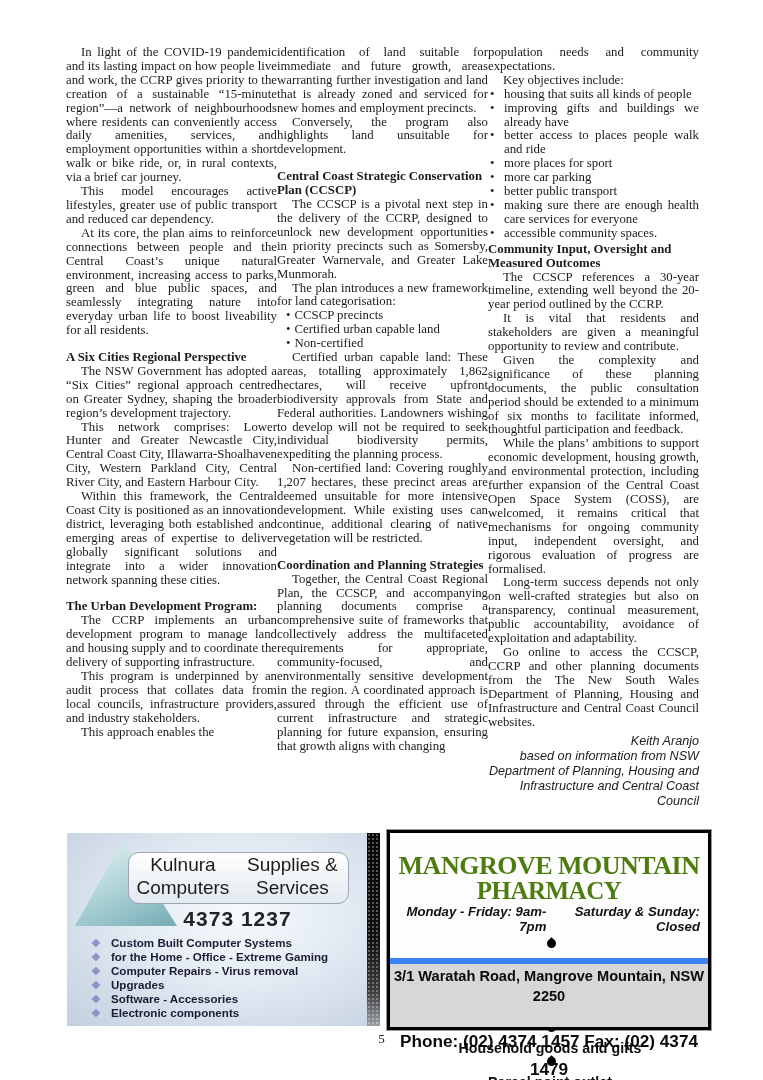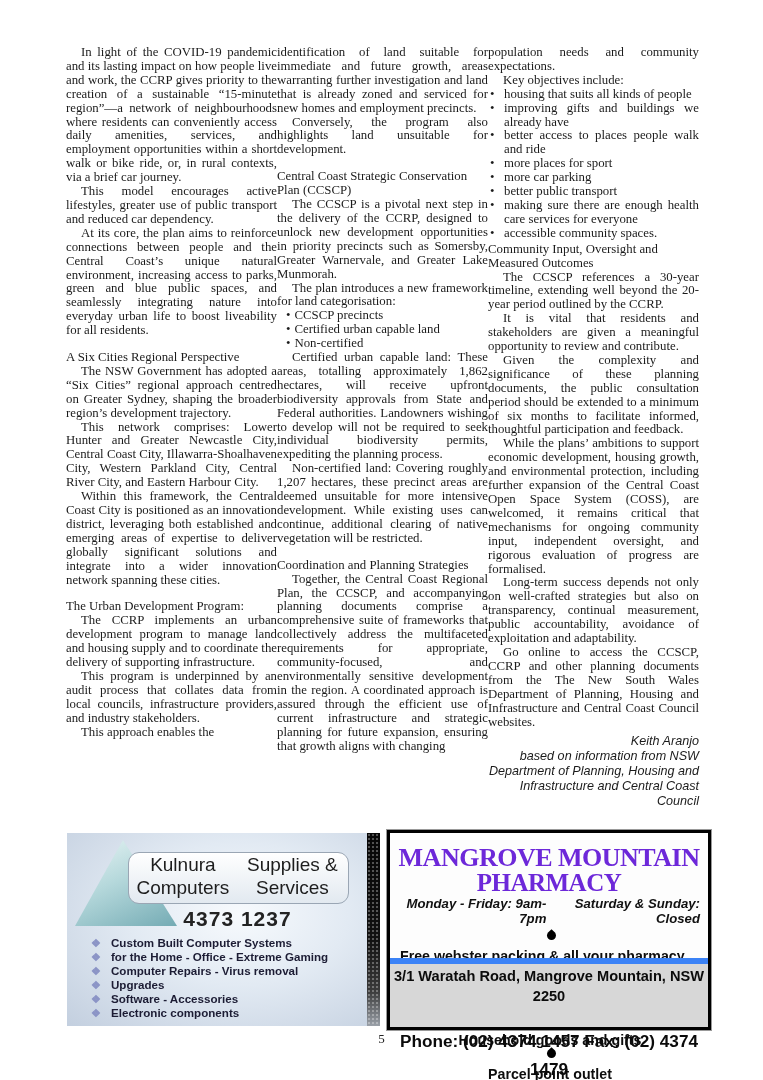--- a/index.html
+++ b/index.html
@@ -12,21 +12,21 @@
   .cols{
     position:absolute;left:66px;top:46px;width:649px;
     display:flex;
   }
   .col{
     width:211px;font-size:12.8px;line-height:13.9px;text-align:justify;
   }
   .col p{margin:0;text-indent:15px;}
   .col p.cont{text-indent:0;}
   .col .hd{
-    font-weight:normal;text-indent:0;text-align:left;margin-top:13px;
+    font-weight:bold;text-indent:0;text-align:left;margin-top:13px;
   }
   .col .hd.tight{margin-top:2px;}
   .blist{margin:0;padding:0 0 0 9px;list-style:none;}
   .blist li{display:flex;gap:4px;}
   .objlist{margin:0;padding:0;list-style:none;}
   .objlist li{position:relative;padding-left:16px;text-align:justify;}
   .objlist li .blt{position:absolute;left:2px;top:0;}
   .byline{
     margin-top:5px;text-align:right;font-family:"Liberation Sans",sans-serif;
     font-style:italic;font-size:12.6px;line-height:15px;
@@ -72,22 +72,22 @@
     width:20px;flex:0 0 20px;color:#8b94c6;font-size:11px;line-height:14px;
   }
   
   .ad-pharm{
     position:absolute;left:387px;top:830px;width:324px;height:200px;
     background:#fdfdfd;border:3px solid #000;box-shadow:0 0 0 1px #999;
     box-sizing:border-box;font-family:"Liberation Sans",sans-serif;
   }
   .ph-title{
     text-align:center;font-family:"Liberation Serif",serif;font-weight:bold;
-    font-size:26px;line-height:25px;letter-spacing:-0.5px;color:#6d28d9;
-    margin-top:12px;
+    font-size:26px;line-height:25px;letter-spacing:-0.5px;color:#4d7c0f;
+    margin-top:20px;
   }
   .ph-title .l2{font-size:25px;}
   .ph-hours{
     display:flex;justify-content:space-between;padding:1px 8px 0 8px;
     font-weight:bold;font-style:italic;font-size:13.2px;color:#111;text-align:right;
   }
   .ph-body{position:relative;padding:5px 8px 0 10px;}
   .ph-list{margin:0;padding:0;list-style:none;font-weight:bold;font-size:14.2px;line-height:16.8px;color:#0d0d0d;}
   .ph-list li{display:flex;align-items:center;gap:8px;flex-direction:column;}
   .drop{

